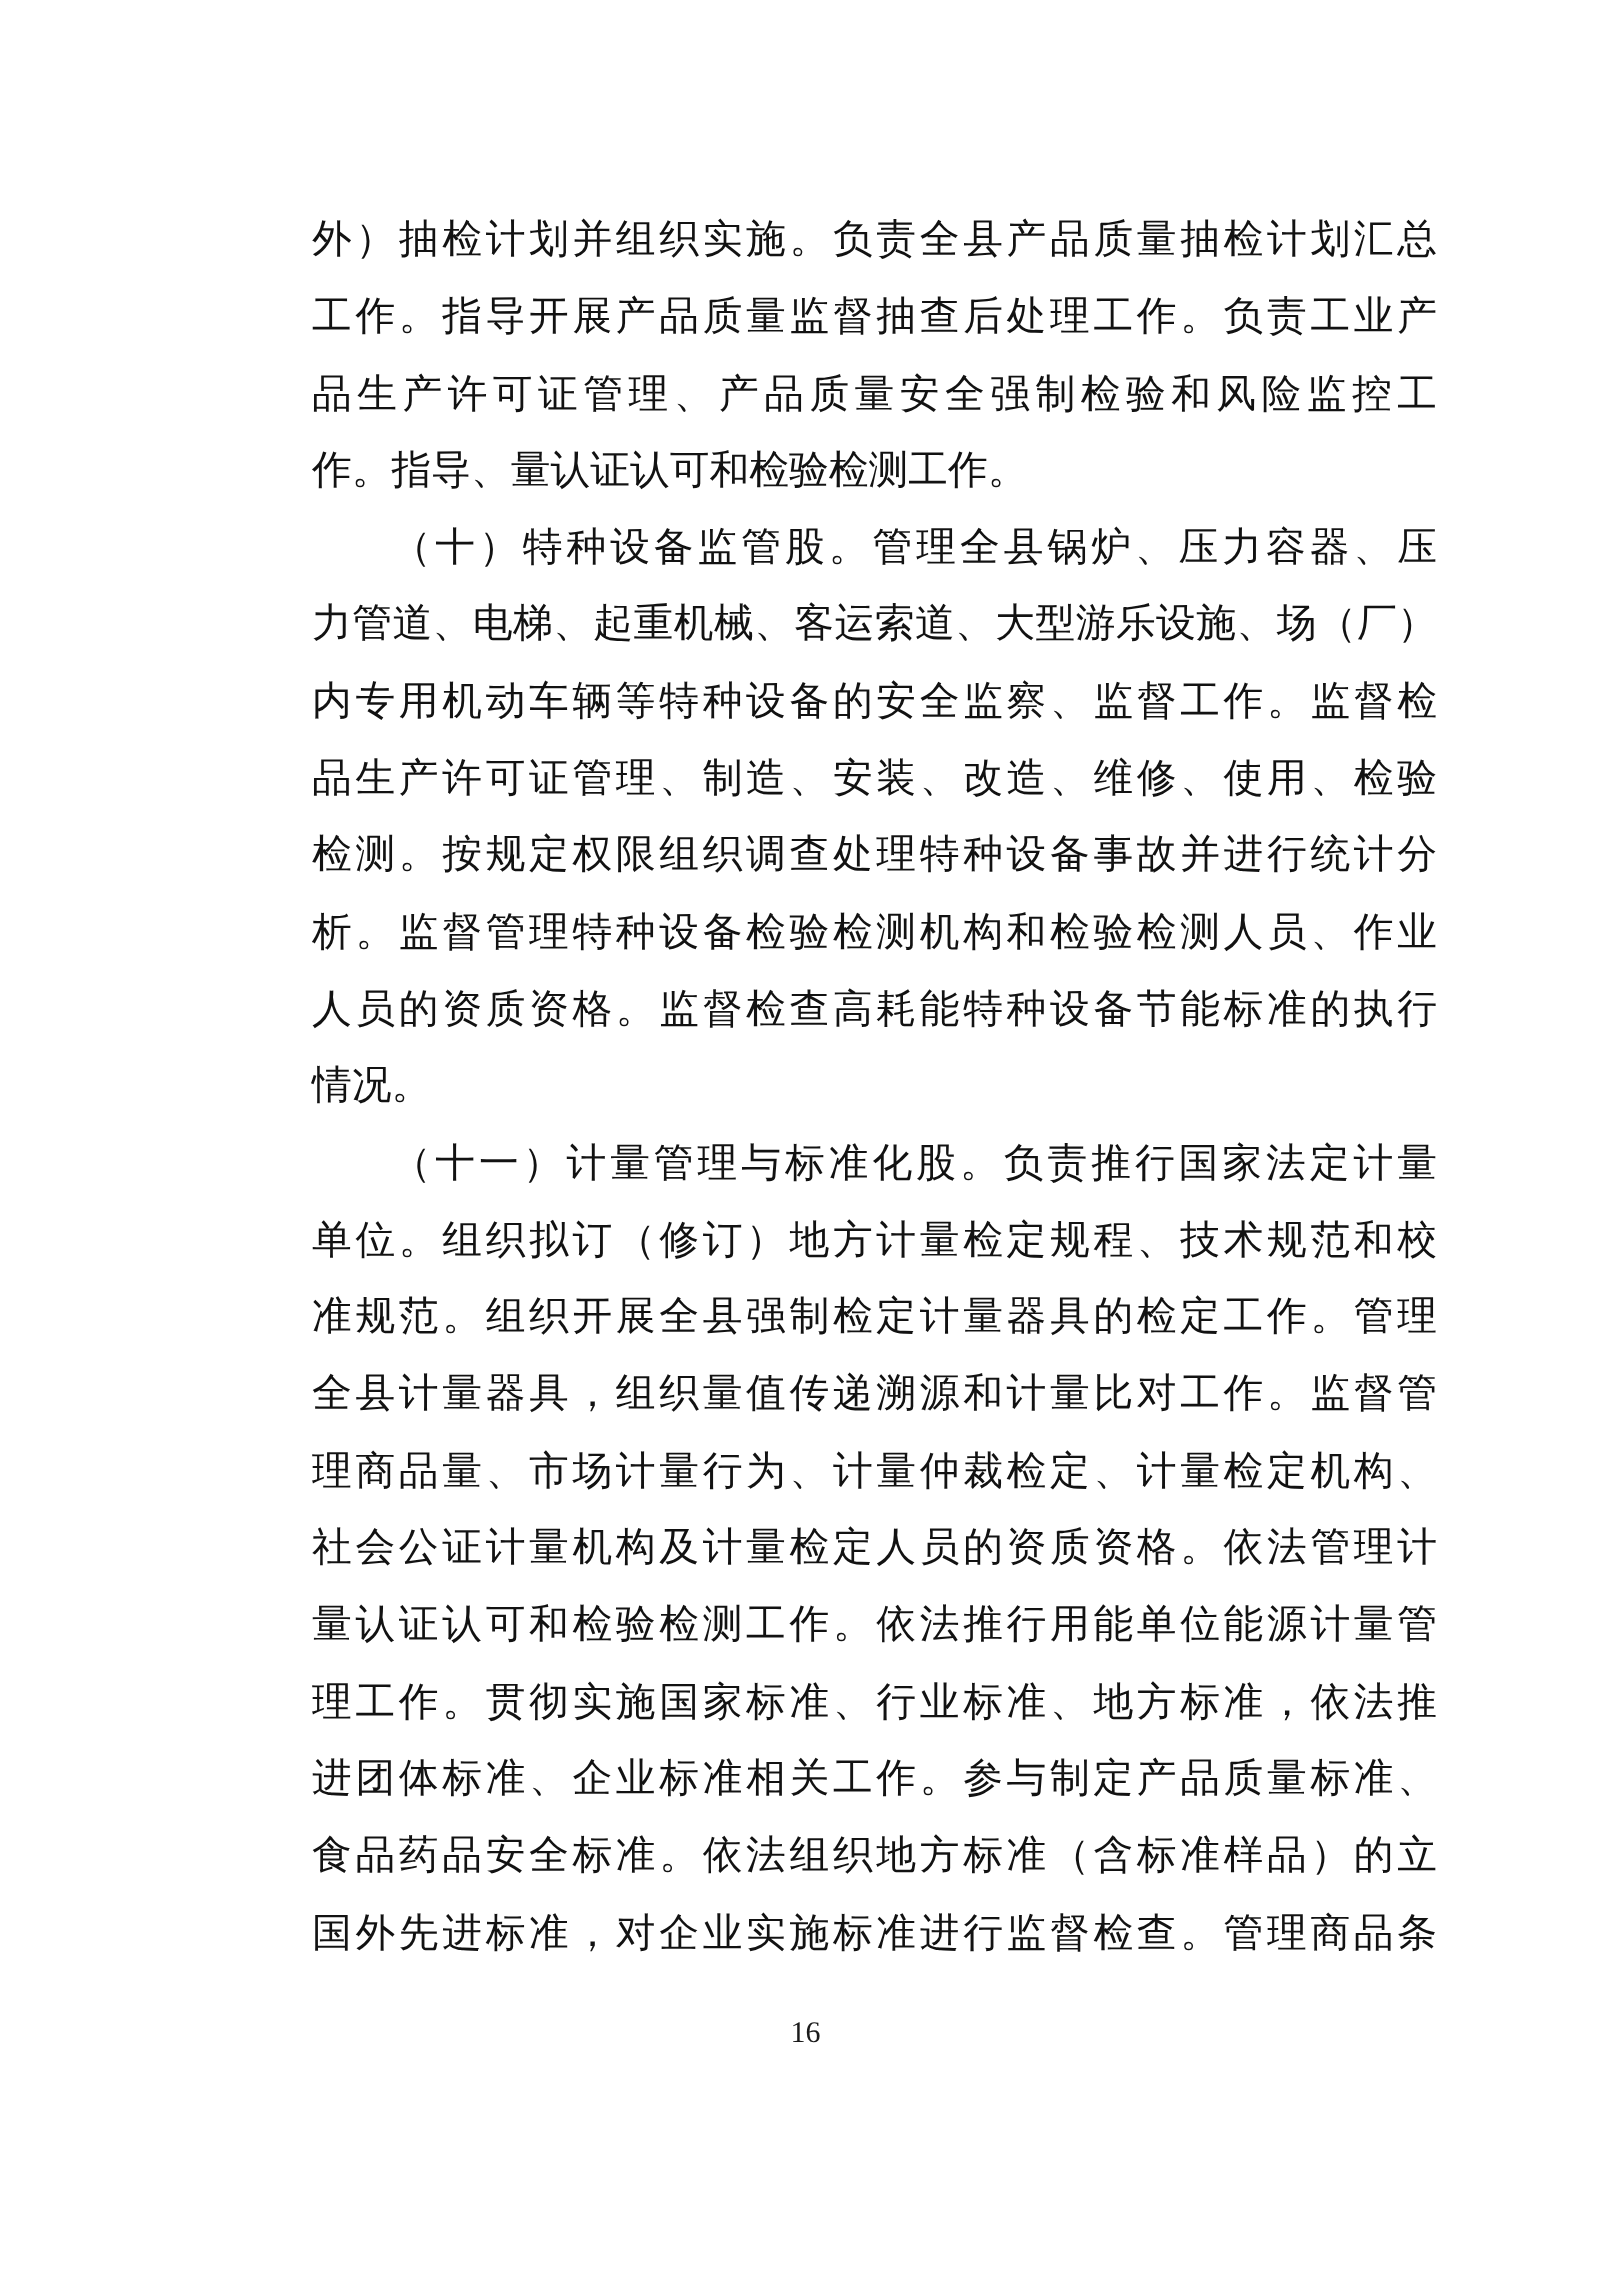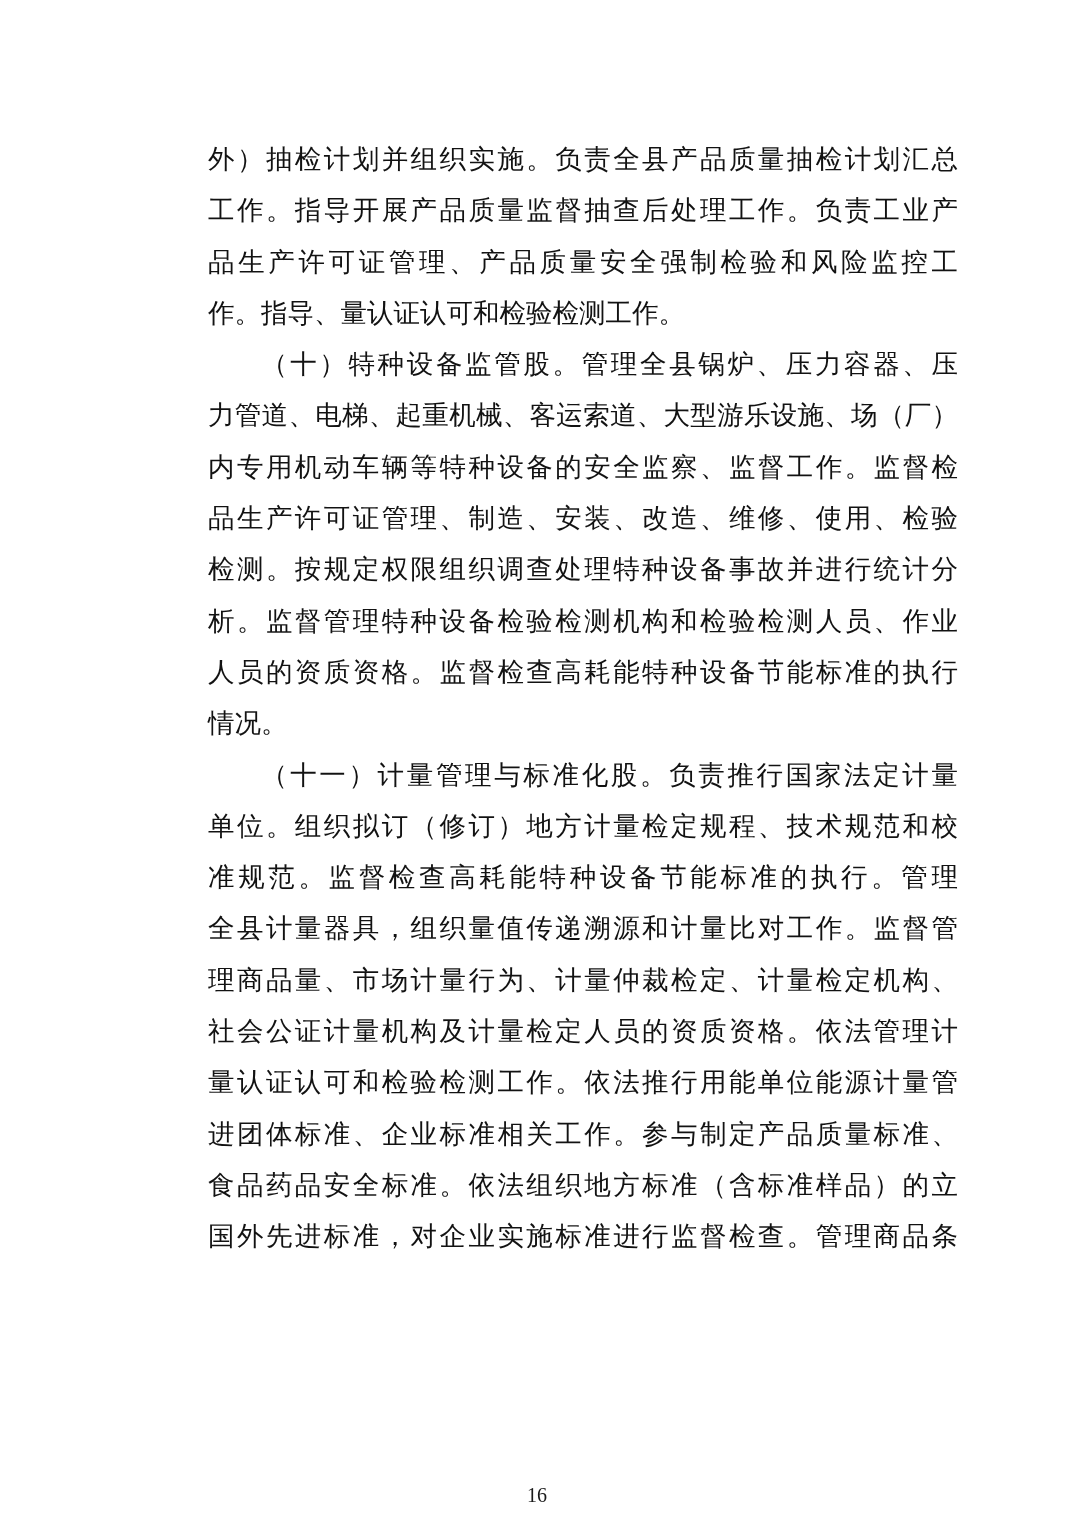--- a/index.html
+++ b/index.html
@@ -40,21 +40,21 @@
   .line.last {
     text-align-last: left;
     -moz-text-align-last: left;
   }
   .line.indent {
     padding-left: 53px;
   }
   .page-footer {
     position: absolute;
     left: 0;
-    top: 1484px;
+    top: 1344px;
     width: 100%;
     text-align: center;
   }
   .page-number {
     font-family: "Liberation Serif", "DejaVu Serif", serif;
     font-size: 20px;
     color: #1a1a1a;
   }
 </style>
 </head>
@@ -74,25 +74,26 @@
         <div class="line">内专用机动车辆等特种设备的安全监察、监督工作。监督检</div>
         <div class="line">品生产许可证管理、制造、安装、改造、维修、使用、检验</div>
         <div class="line">检测。按规定权限组织调查处理特种设备事故并进行统计分</div>
         <div class="line">析。监督管理特种设备检验检测机构和检验检测人员、作业</div>
         <div class="line">人员的资质资格。监督检查高耗能特种设备节能标准的执行</div>
         <div class="line last">情况。</div>
       </div>
       <div class="para">
         <div class="line indent">（十一）计量管理与标准化股。负责推行国家法定计量</div>
         <div class="line">单位。组织拟订（修订）地方计量检定规程、技术规范和校</div>
-        <div class="line">准规范。监督检查高耗能特种设备节能标准的执行。管理</div>
+        <div class="line">准规范。组织开展全县强制检定计量器具的检定工作。管理</div>
         <div class="line">全县计量器具，组织量值传递溯源和计量比对工作。监督管</div>
         <div class="line">理商品量、市场计量行为、计量仲裁检定、计量检定机构、</div>
         <div class="line">社会公证计量机构及计量检定人员的资质资格。依法管理计</div>
         <div class="line">量认证认可和检验检测工作。依法推行用能单位能源计量管</div>
+        <div class="line">理工作。贯彻实施国家标准、行业标准、地方标准，依法推</div>
         <div class="line">进团体标准、企业标准相关工作。参与制定产品质量标准、</div>
         <div class="line">食品药品安全标准。依法组织地方标准（含标准样品）的立</div>
         <div class="line">国外先进标准，对企业实施标准进行监督检查。管理商品条</div>
       </div>
     </main>
   <footer class="page-footer">
     <span class="page-number">16</span>
   </footer>
 </div>
 

